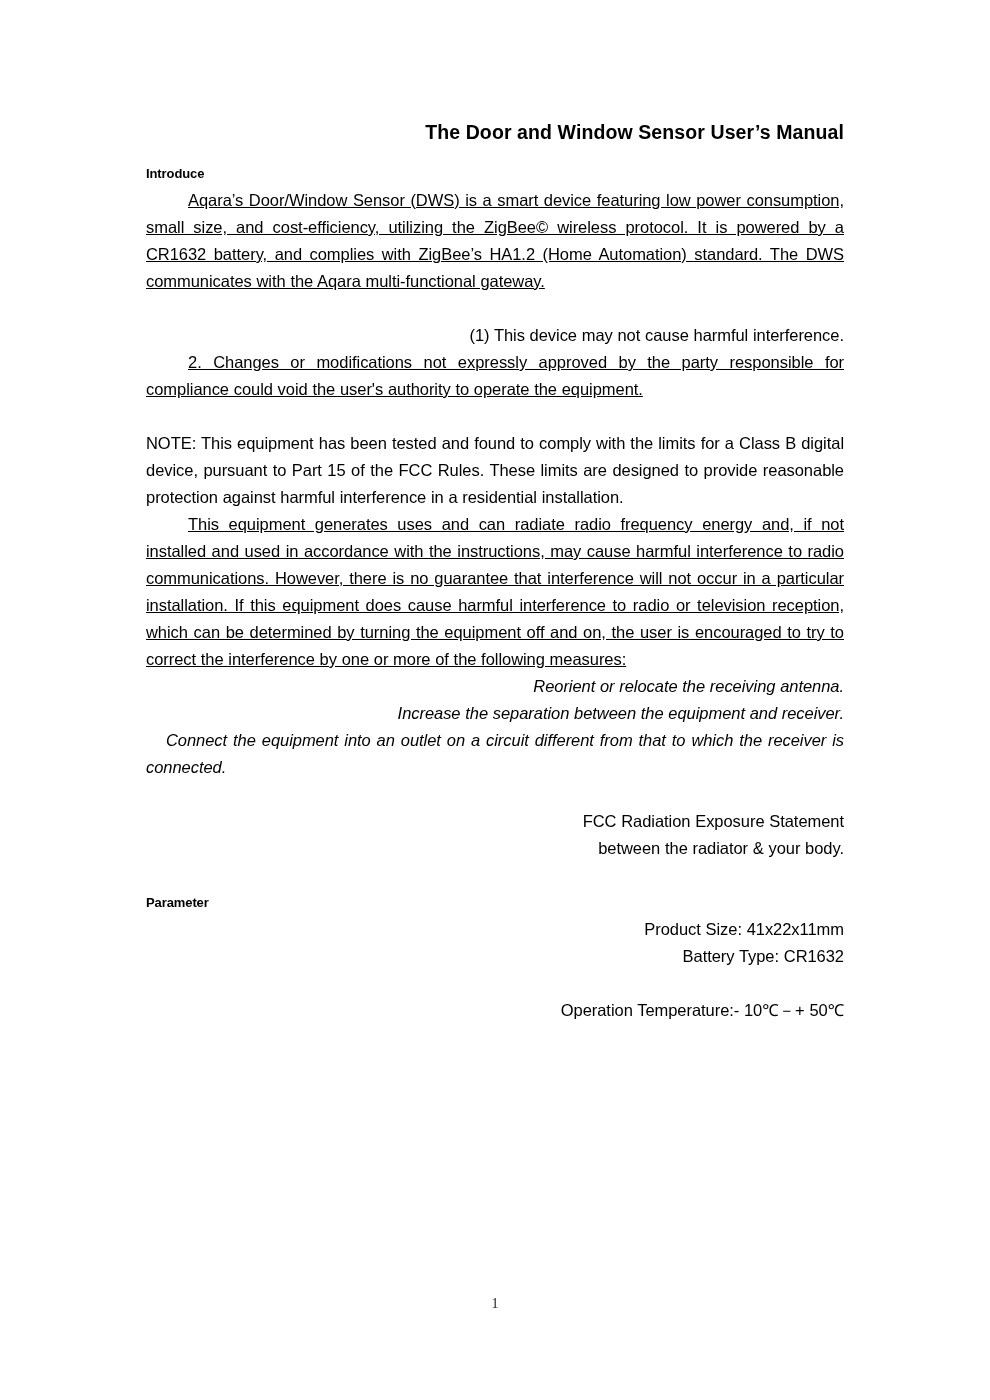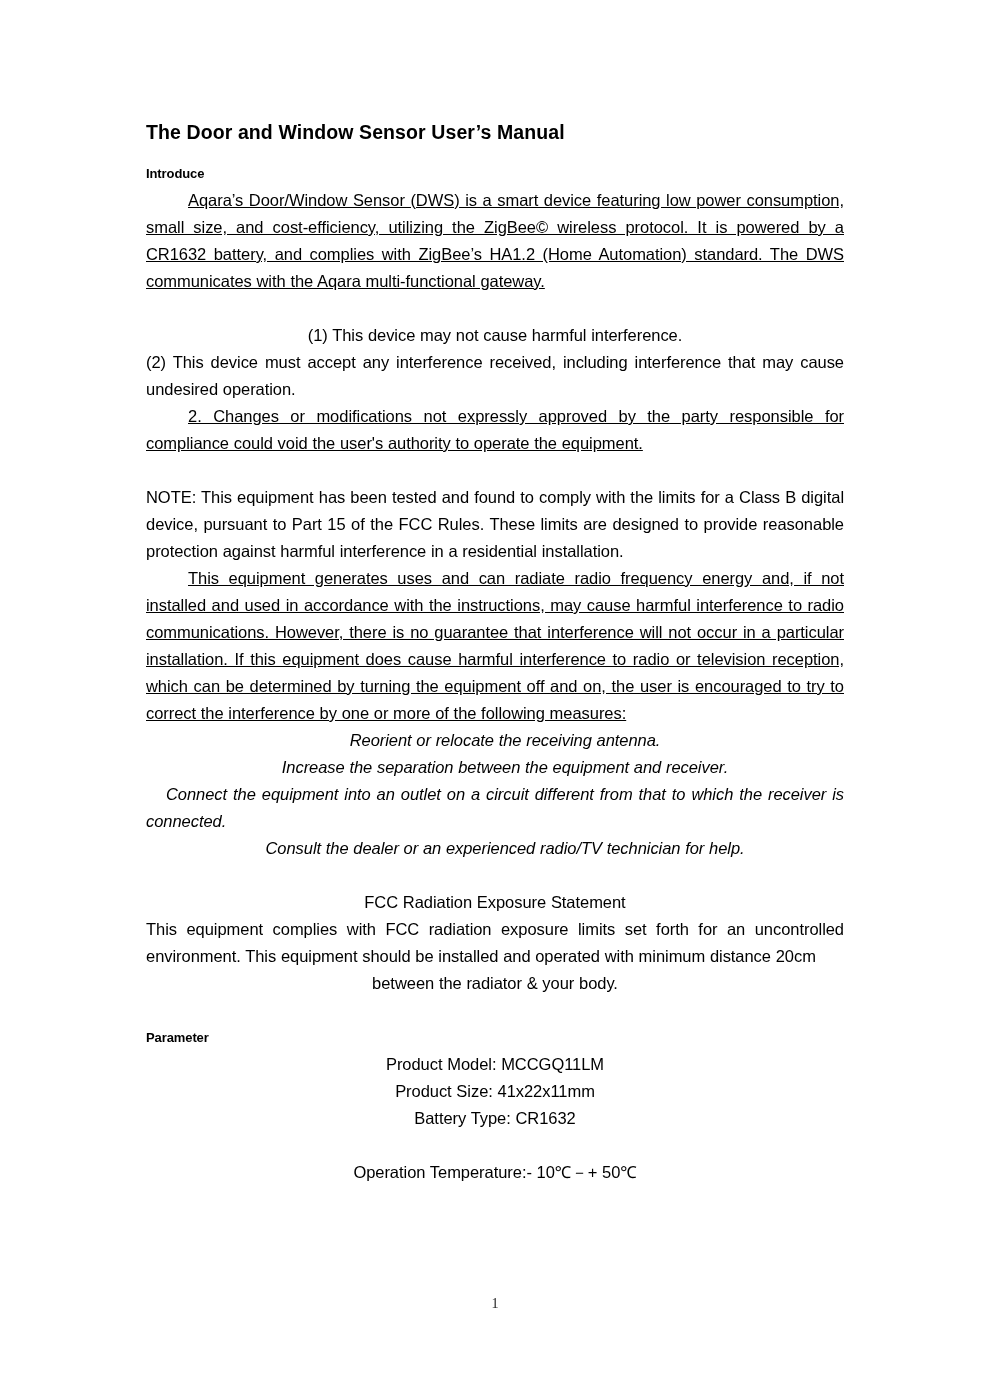--- a/index.html
+++ b/index.html
@@ -31,21 +31,21 @@
     position: absolute;
     left: 146px;
     top: 118px;
     width: 698px;
   }
 
   
   .doc-title {
     font-size: 19.5px;
     font-weight: bold;
-    text-align: left;
+    text-align: right;
     letter-spacing: 0.1px;
     margin: 0 0 14px 0;
     line-height: 28px;
   }
 
   
   .section-heading {
     font-size: 13px;
     font-weight: bold;
     margin: 0;
@@ -57,21 +57,21 @@
   .para {
     font-size: 16.5px;
     line-height: 27px;
     margin: 0;
     text-align: justify;
     text-justify: inter-word;
     letter-spacing: -0.05px;
     word-spacing: 0.2px;
   }
   .para.nojustify {
-    text-align: center;
+    text-align: right;
   }
   .para.indent {
     text-indent: 42px;
     text-decoration: underline;
   }
   .para.indent-sm {
     text-indent: 20px;
     font-style: italic;
   }
 
@@ -102,51 +102,47 @@
 
     <h2 class="section-heading">Introduce</h2>
 
     <p class="para indent">Aqara’s Door/Window Sensor (DWS) is a smart device featuring low power consumption, small size, and cost-efficiency, utilizing the ZigBee© wireless protocol. It is powered by a CR1632 battery, and complies with ZigBee’s HA1.2 (Home Automation) standard. The DWS communicates with the Aqara multi-functional gateway.</p>
 
     <div class="gap-line"></div>
 
 
     <p class="para nojustify">(1) This device may not cause harmful interference.</p>
 
-    <p class="para">(2) This device must accept any interference received, including interference that may cause undesired operation.</p>
 
     <p class="para indent">2. Changes or modifications not expressly approved by the party responsible for compliance could void the user's authority to operate the equipment.</p>
 
     <div class="gap-line"></div>
 
     <p class="para">NOTE: This equipment has been tested and found to comply with the limits for a Class B digital device, pursuant to Part 15 of the FCC Rules. These limits are designed to provide reasonable protection against harmful interference in a residential installation.</p>
 
     <p class="para indent">This equipment generates uses and can radiate radio frequency energy and, if not installed and used in accordance with the instructions, may cause harmful interference to radio communications. However, there is no guarantee that interference will not occur in a particular installation. If this equipment does cause harmful interference to radio or television reception, which can be determined by turning the equipment off and on, the user is encouraged to try to correct the interference by one or more of the following measures:</p>
 
     <p class="para nojustify indent-sm">Reorient or relocate the receiving antenna.</p>
 
     <p class="para nojustify indent-sm">Increase the separation between the equipment and receiver.</p>
 
     <p class="para indent-sm">Connect the equipment into an outlet on a circuit different from that to which the receiver is connected.</p>
 
-    <p class="para nojustify indent-sm">Consult the dealer or an experienced radio/TV technician for help.</p>
 
     <div class="gap-line"></div>
 
     <p class="para nojustify">FCC Radiation Exposure Statement</p>
 
-    <p class="para">This equipment complies with FCC radiation exposure limits set forth for an uncontrolled environment. This equipment should be installed and operated with minimum distance 20cm</p>
 
     <p class="para nojustify">between the radiator &amp; your body.</p>
 
     <div class="gap-line"></div>
 
     <h2 class="section-heading">Parameter</h2>
 
-    <p class="para nojustify">Product Model: MCCGQ11LM</p>
 
     <p class="para nojustify">Product Size: 41x22x11mm</p>
 
     <p class="para nojustify">Battery Type: CR1632</p>
 
 
     <div class="gap-line"></div>
 
     <p class="para nojustify">Operation Temperature:- 10℃－+ 50℃</p>
 

